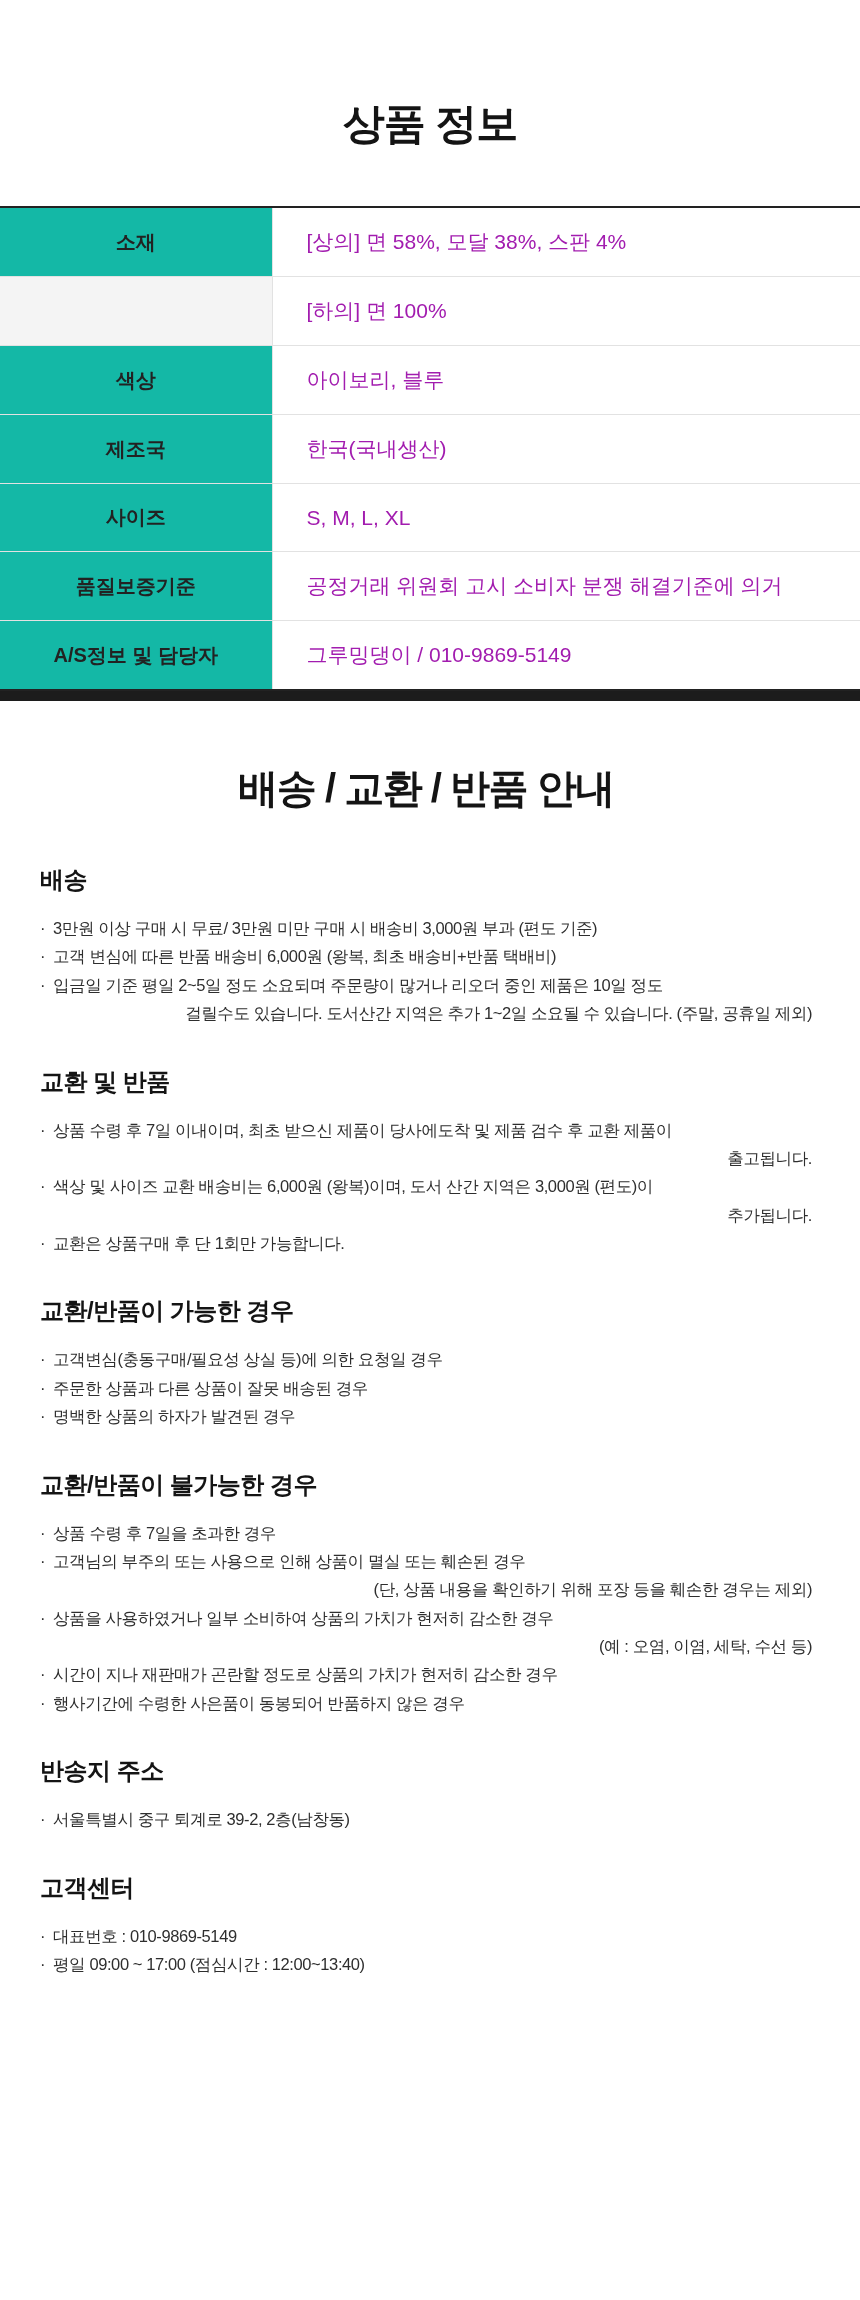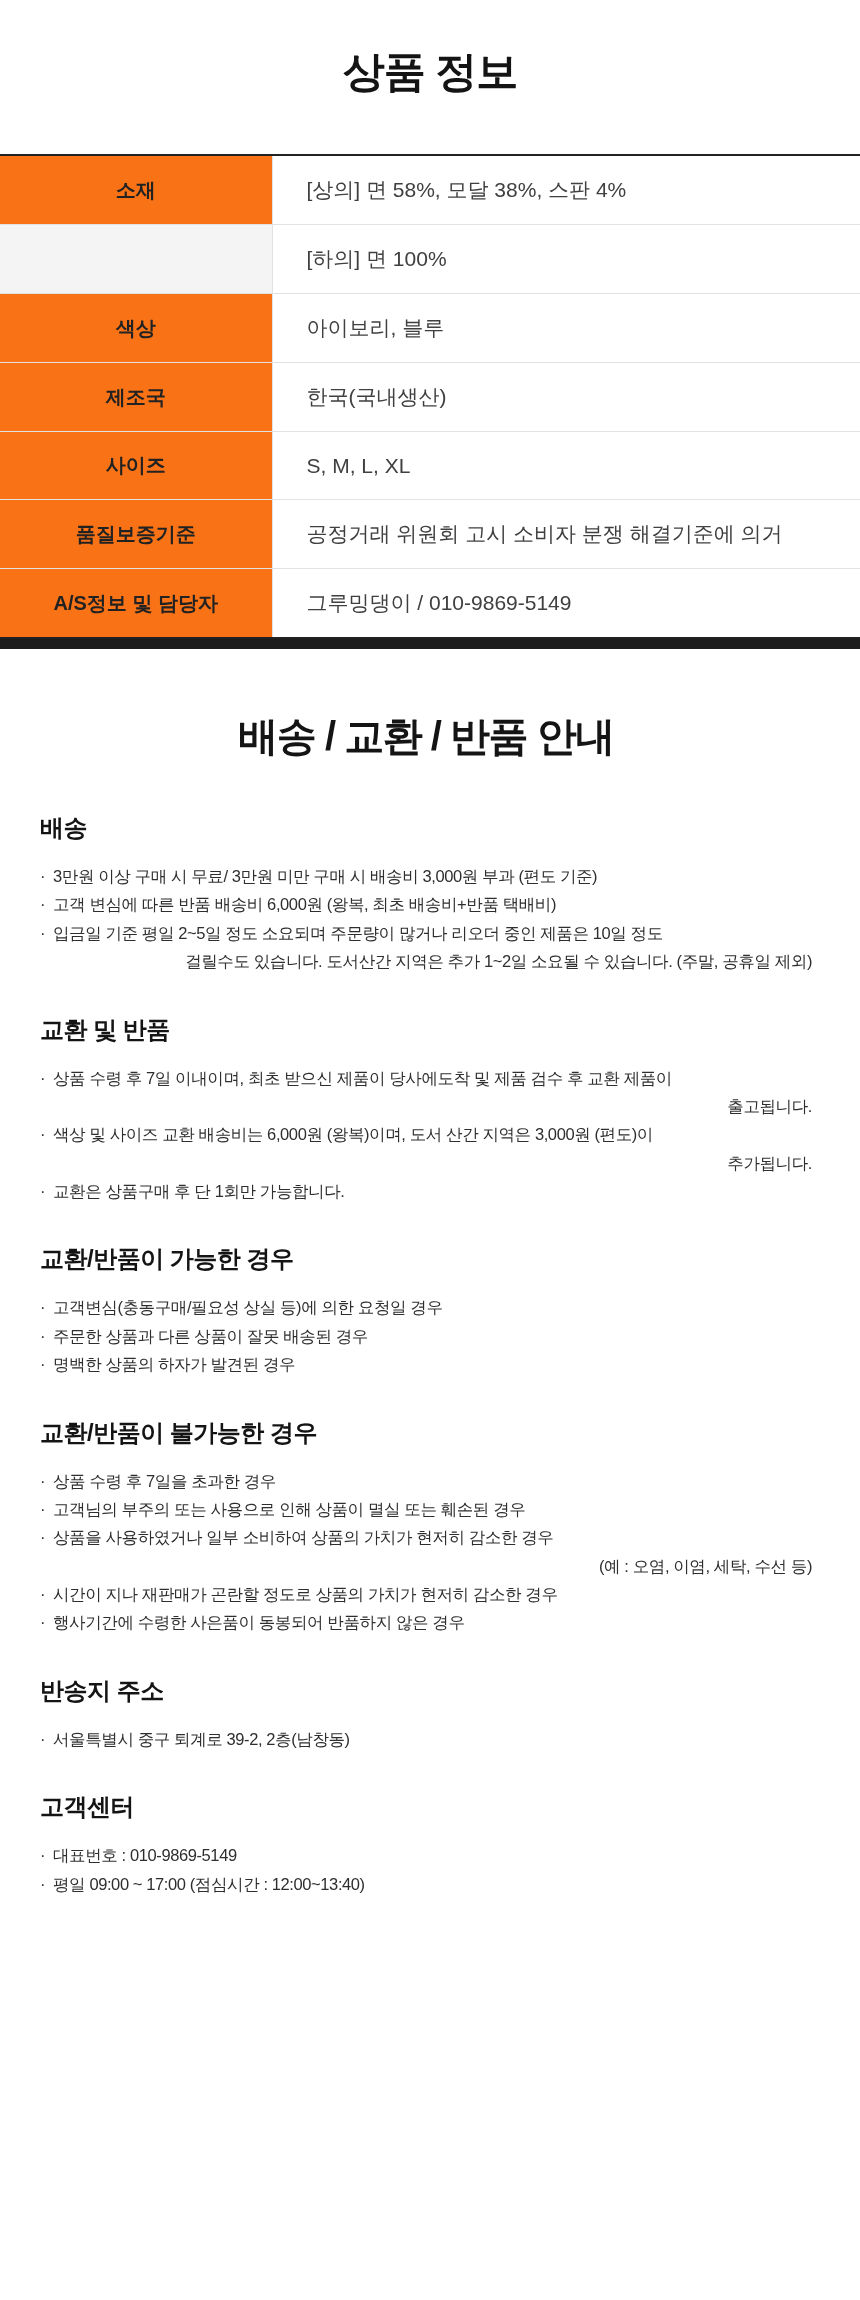--- a/index.html
+++ b/index.html
@@ -17,21 +17,21 @@
   }
   .page {
     width: 860px;
     min-height: 2300px;
     position: relative;
     background: #ffffff;
   }
 
   
   .product-info {
-    padding-top: 44px;
+    padding-top: 96px;
   }
   .section-title {
     text-align: center;
     font-size: 42px;
     font-weight: bold;
     letter-spacing: -1px;
     color: #141414;
     margin: 0 0 54px 0;
   }
   .spec-table {
@@ -41,35 +41,35 @@
     border-bottom: 2px solid #222222;
   }
   .spec-table tr {
     border-bottom: 1px solid #e2e2e2;
   }
   .spec-table tr:last-child {
     border-bottom: none;
   }
   .spec-table th {
     width: 272px;
-    background: #f97316;
+    background: #14b8a6;
     font-size: 20px;
     font-weight: bold;
     color: #222222;
     text-align: center;
     padding: 20px 10px;
     vertical-align: middle;
     border-right: 1px solid #e2e2e2;
   }
   .spec-table th.blank {
     background: #f4f4f4;
   }
   .spec-table td {
     font-size: 21px;
-    color: #404040;
+    color: #a21caf;
     padding: 20px 0 20px 34px;
     vertical-align: middle;
   }
 
   
   .thick-divider {
     height: 10px;
     background: #1c1c1c;
     margin-top: 0;
   }
@@ -192,20 +192,21 @@
             <li><span class="bullet">·</span><span>고객변심(충동구매/필요성 상실 등)에 의한 요청일 경우</span></li>
             <li><span class="bullet">·</span><span>주문한 상품과 다른 상품이 잘못 배송된 경우</span></li>
             <li><span class="bullet">·</span><span>명백한 상품의 하자가 발견된 경우</span></li>
           </ul>
         </div>
         <div class="block">
           <h3>교환/반품이 불가능한 경우</h3>
           <ul>
             <li><span class="bullet">·</span><span>상품 수령 후 7일을 초과한 경우</span></li>
             <li><span class="bullet">·</span><span>고객님의 부주의 또는 사용으로 인해 상품이 멸실 또는 훼손된 경우</span></li>
+            <li class="cont"><span>(단, 상품 내용을 확인하기 위해 포장 등을 훼손한 경우는 제외)</span></li>
             <li><span class="bullet">·</span><span>상품을 사용하였거나 일부 소비하여 상품의 가치가 현저히 감소한 경우</span></li>
             <li class="cont"><span>(예 : 오염, 이염, 세탁, 수선 등)</span></li>
             <li><span class="bullet">·</span><span>시간이 지나 재판매가 곤란할 정도로 상품의 가치가 현저히 감소한 경우</span></li>
             <li><span class="bullet">·</span><span>행사기간에 수령한 사은품이 동봉되어 반품하지 않은 경우</span></li>
           </ul>
         </div>
         <div class="block">
           <h3>반송지 주소</h3>
           <ul>
             <li><span class="bullet">·</span><span>서울특별시 중구 퇴계로 39-2, 2층(남창동)</span></li>

